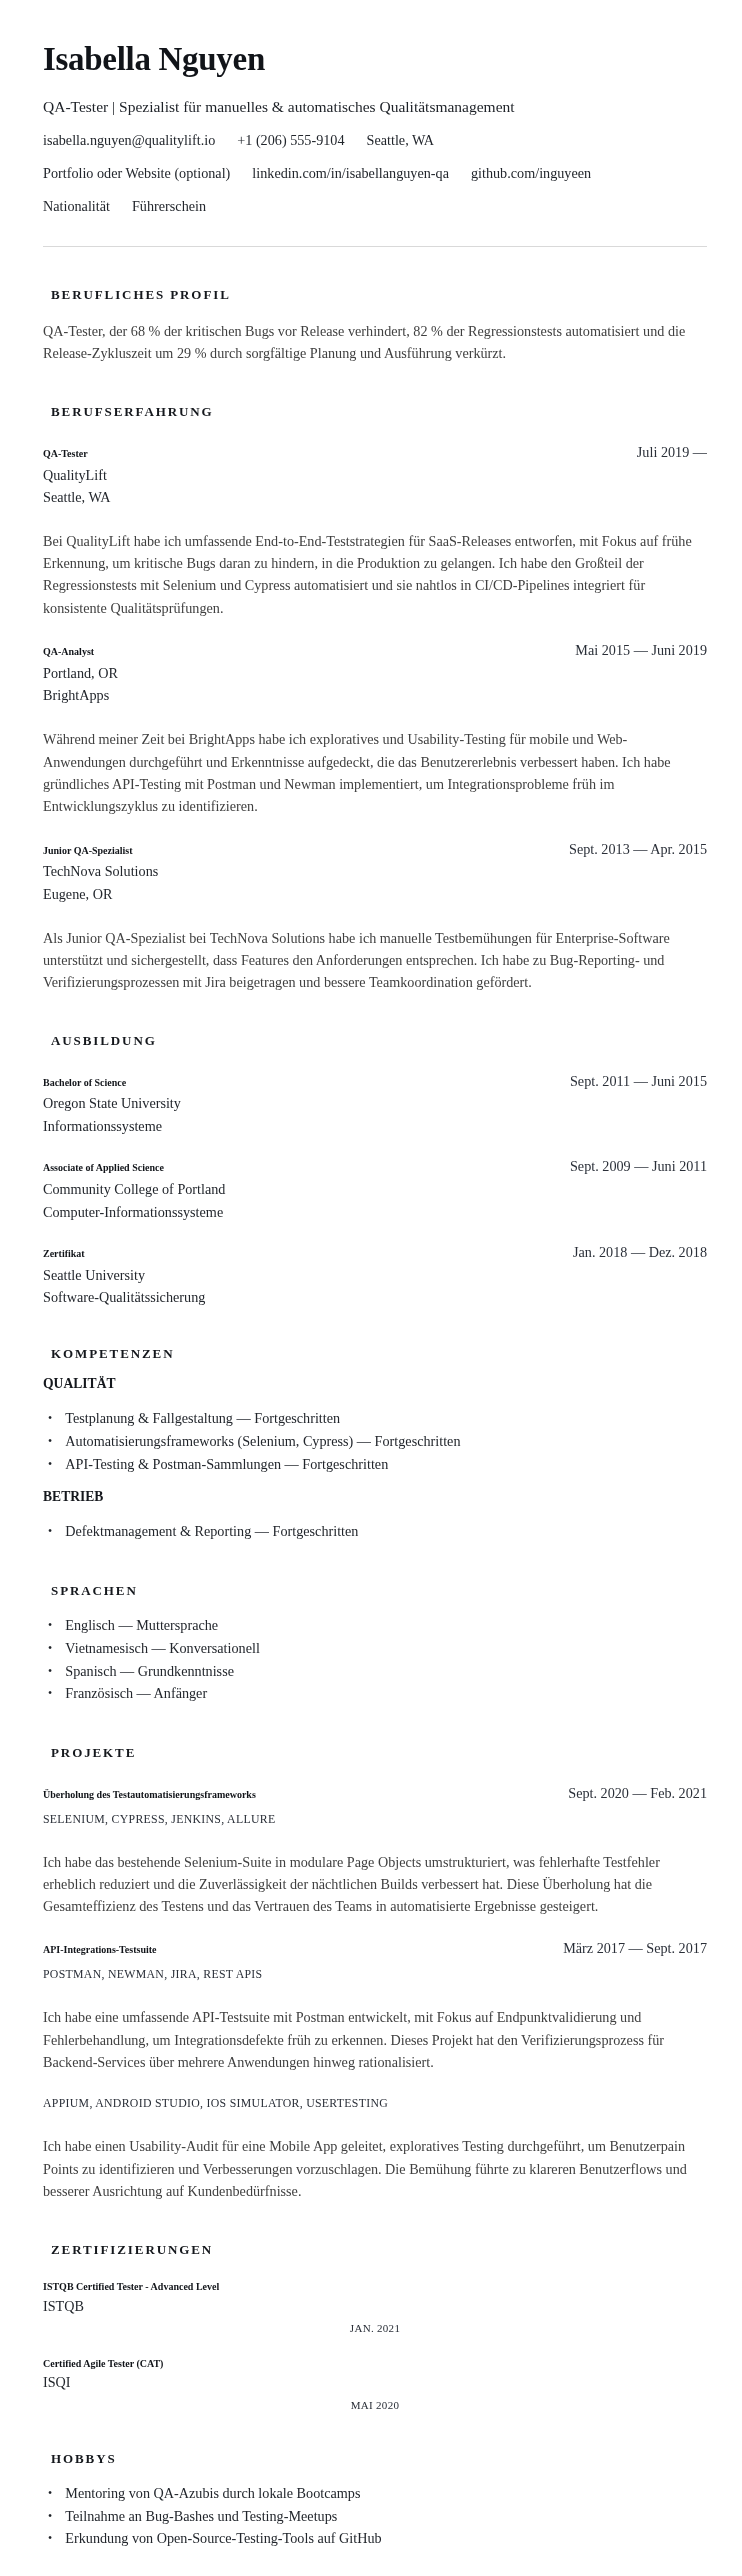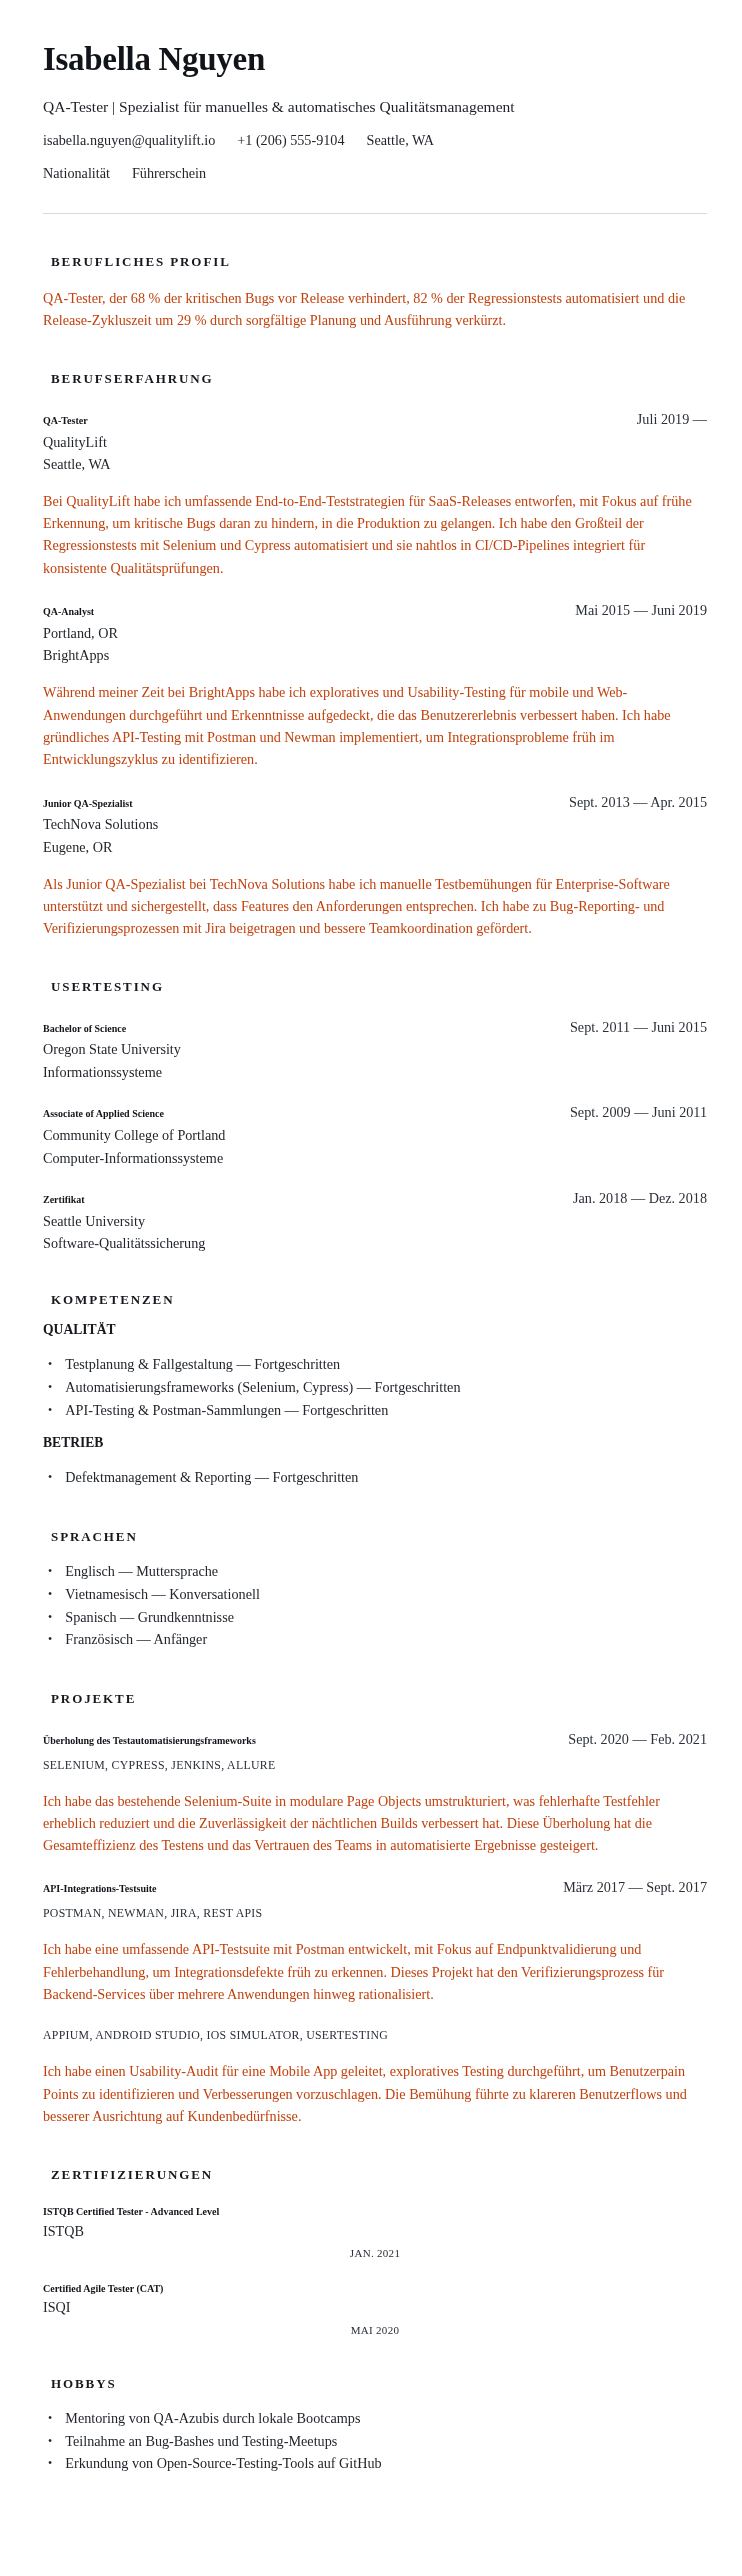--- a/index.html
+++ b/index.html
@@ -51,21 +51,21 @@
     font-size: 13px;
     font-weight: 700;
     letter-spacing: 1.9px;
     margin: 8px;
     color: #15181d;
   }
   .body-text {
     font-size: 14.2px;
     line-height: 1.56;
     margin: 17.3px 0 0;
-    color: #c2410c;
+    color: #404040;
   }
 
   
   .entry { margin-top: 23.5px; }
   .entry-header {
     display: flex;
     justify-content: space-between;
     align-items: baseline;
     gap: 12.4px;
   }
@@ -77,21 +77,21 @@
   .entry-dates {
     font-size: 14.2px;
     color: #2a2f38;
     white-space: nowrap;
   }
   .entry-sub {
     font-size: 14.2px;
     margin-top: 5.6px;
     color: #22262c;
   }
-  .entry-desc { margin-top: 17px; }
+  .entry-desc { margin-top: 24px; }
   .entry-tags {
     font-size: 11.8px;
     letter-spacing: 0.3px;
     margin-top: 10px;
     color: #2a2f38;
   }
   .cert-date {
     font-size: 11px;
     letter-spacing: 0.3px;
     margin-top: 7.4px;
@@ -136,20 +136,25 @@
 
   <header>
     <h1 class="name">Isabella Nguyen</h1>
     <div class="subtitle">QA-Tester | Spezialist für manuelles &amp; automatisches Qualitätsmanagement</div>
     <div class="contact-row">
       <span>isabella.nguyen@qualitylift.io</span>
       <span>+1 (206) 555-9104</span>
       <span>Seattle, WA</span>
     </div>
     <div class="contact-row">
+      <span>Portfolio oder Website (optional)</span>
+      <span>linkedin.com/in/isabellanguyen-qa</span>
+      <span>github.com/inguyeen</span>
+    </div>
+    <div class="contact-row">
       <span>Nationalität</span>
       <span>Führerschein</span>
     </div>
   </header>
 
   <hr class="divider">
 
   <section class="section">
     <h2 class="section-heading">BERUFLICHES PROFIL</h2>
     <p class="body-text">QA-Tester, der 68 % der kritischen Bugs vor Release verhindert, 82 % der Regressionstests automatisiert und die Release-Zykluszeit um 29 % durch sorgfältige Planung und Ausführung verkürzt.</p>
@@ -183,21 +188,21 @@
         <span class="entry-title">Junior QA-Spezialist</span>
         <span class="entry-dates">Sept. 2013 — Apr. 2015</span>
       </div>
       <div class="entry-sub">TechNova Solutions</div>
       <div class="entry-sub">Eugene, OR</div>
       <p class="body-text entry-desc">Als Junior QA-Spezialist bei TechNova Solutions habe ich manuelle Testbemühungen für Enterprise-Software unterstützt und sichergestellt, dass Features den Anforderungen entsprechen. Ich habe zu Bug-Reporting- und Verifizierungsprozessen mit Jira beigetragen und bessere Teamkoordination gefördert.</p>
     </div>
   </section>
 
   <section class="section">
-    <h2 class="section-heading">USERTESTING</h2>
+    <h2 class="section-heading">AUSBILDUNG</h2>
 
     <div class="entry">
       <div class="entry-header">
         <span class="entry-title">Bachelor of Science</span>
         <span class="entry-dates">Sept. 2011 — Juni 2015</span>
       </div>
       <div class="entry-sub">Oregon State University</div>
       <div class="entry-sub">Informationssysteme</div>
     </div>
 

